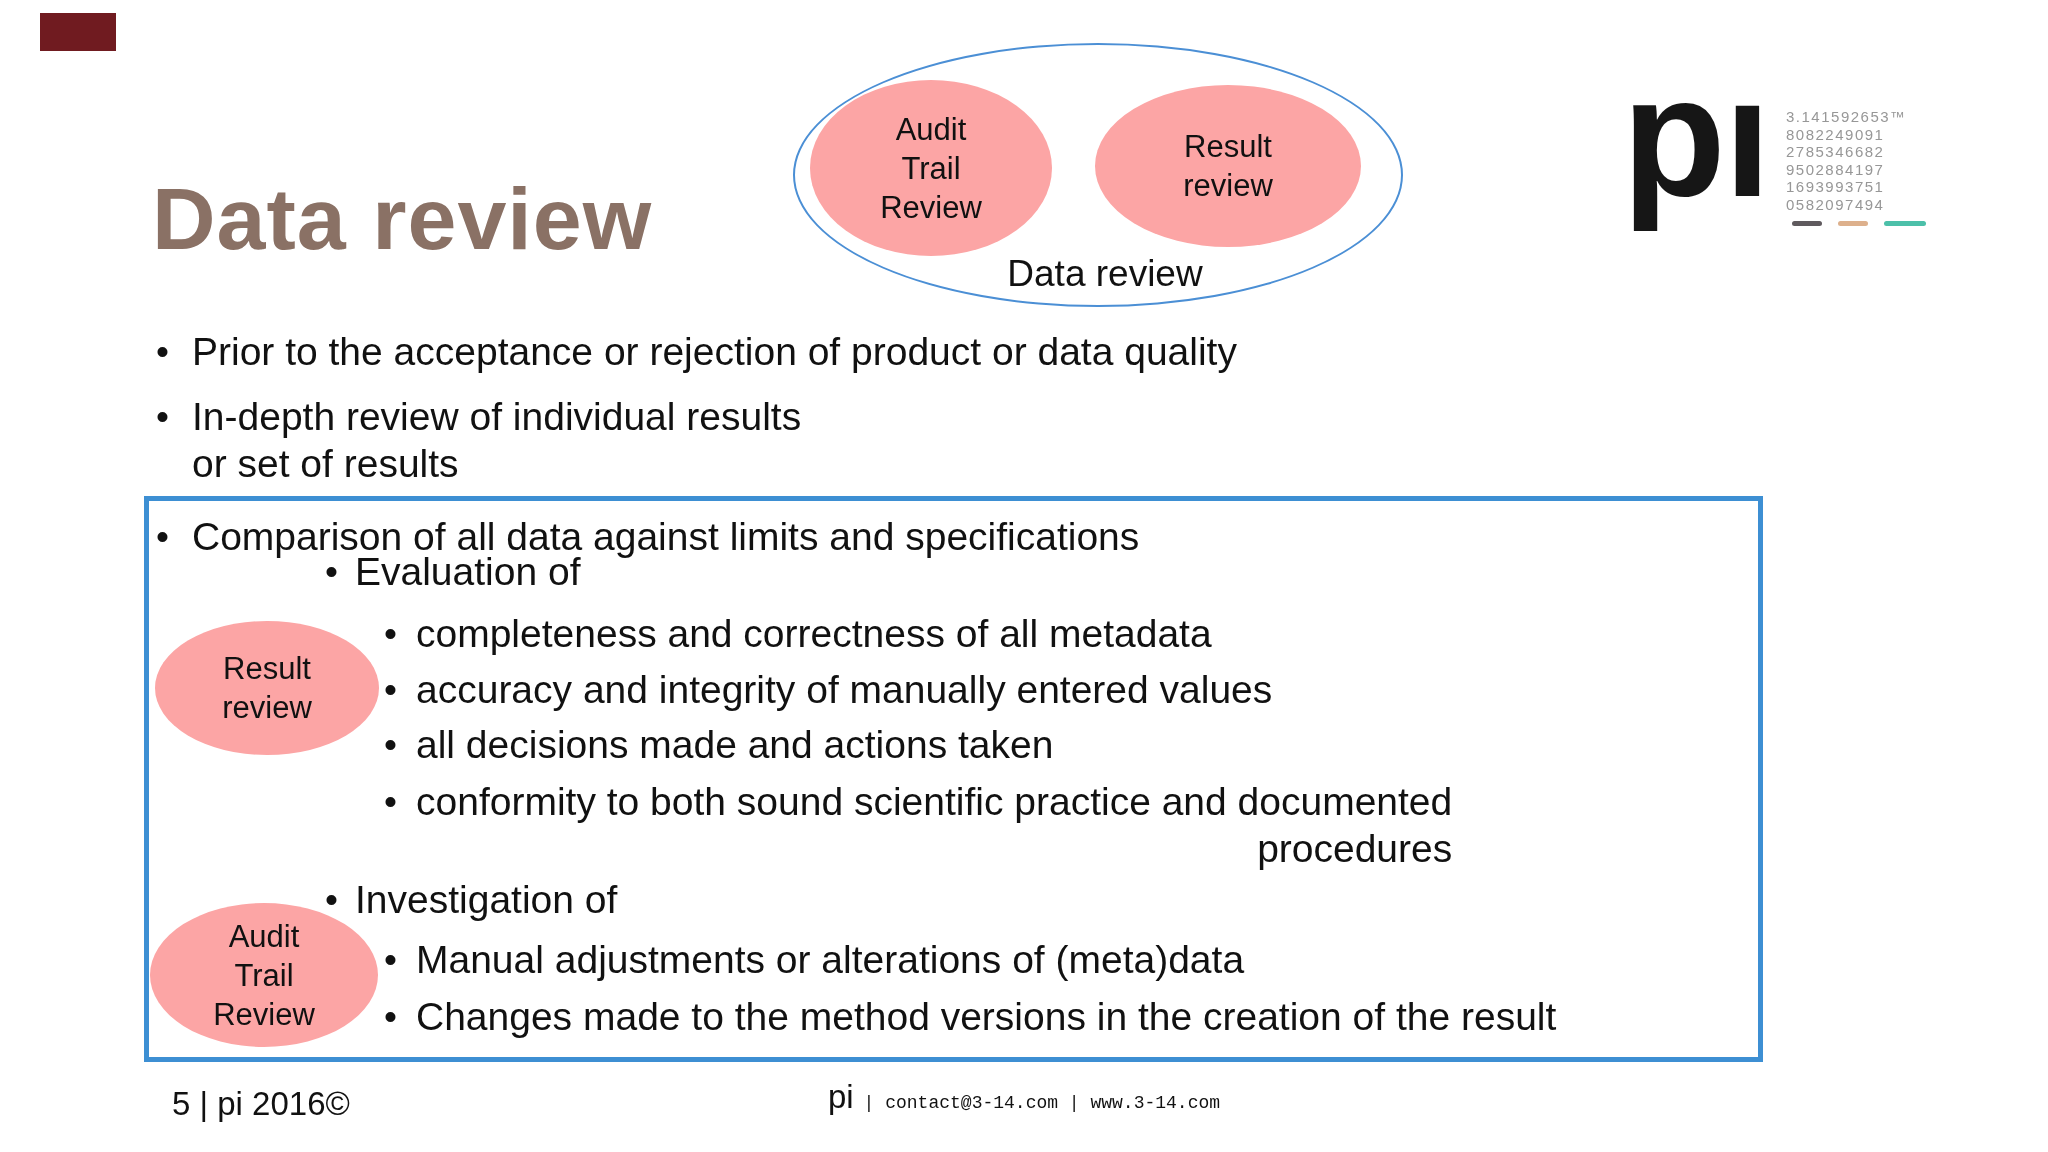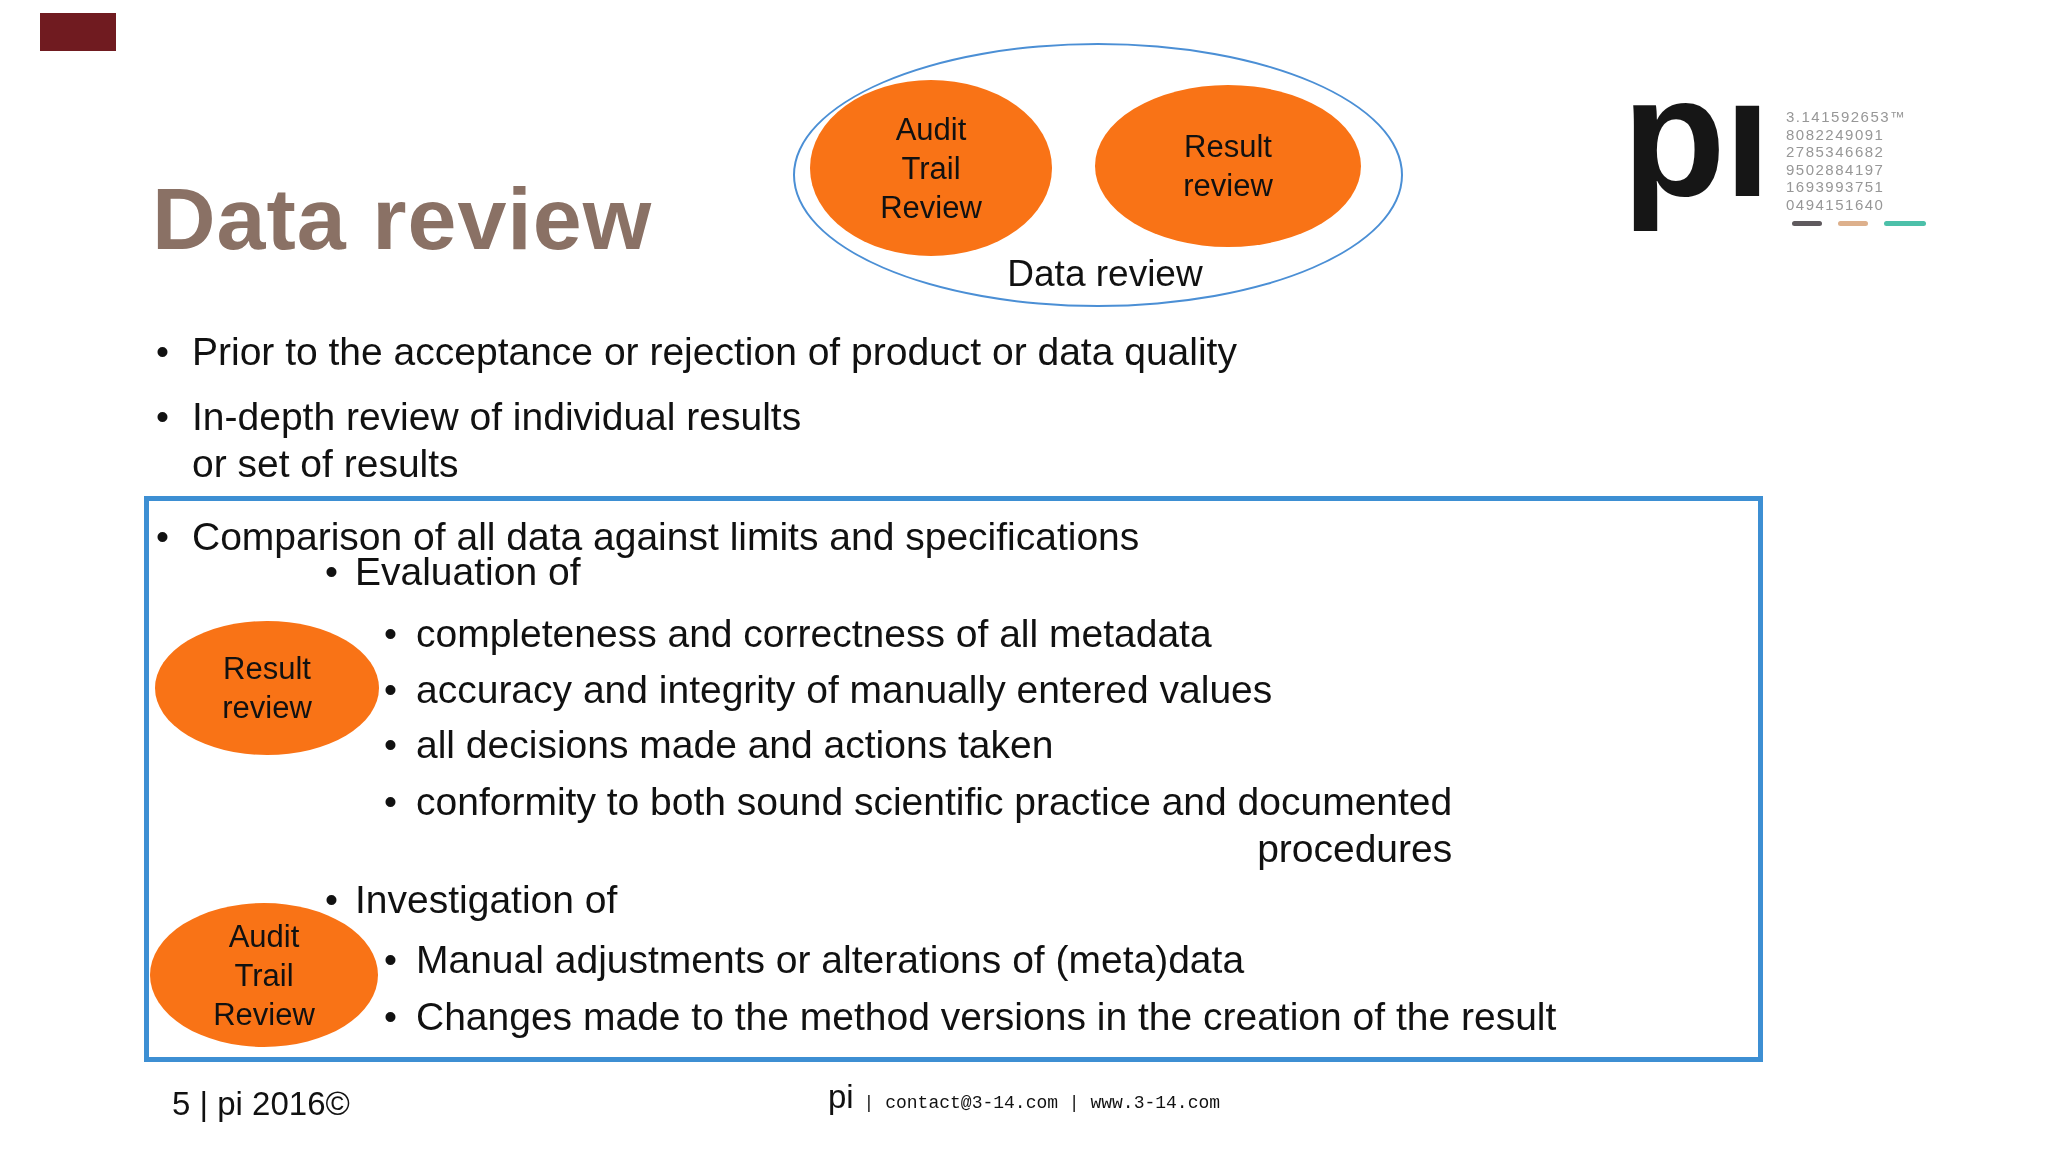--- a/index.html
+++ b/index.html
@@ -11,21 +11,21 @@
   
   .flag { position:absolute; left:40px; top:13px; width:76px; height:38px; background:#701b20; }
 
   
   .title { position:absolute; left:152px; top:112px; font-size:88px; line-height:96px;
            color:#8a7165; letter-spacing:1px; }
 
   
   .venn-outer { position:absolute; left:793px; top:43px; width:606px; height:260px;
                 border:2px solid #4b8fd5; border-radius:50%; background:#fff; }
-  .blob { position:absolute; border-radius:50%; background:#f97316; display:flex;
+  .blob { position:absolute; border-radius:50%; background:#fca5a5; display:flex;
           align-items:center; justify-content:center; text-align:center;
           font-size:31px; line-height:39px; white-space:pre-line; color:#111; }
   .venn-a { left:810px; top:80px; width:242px; height:176px; }
   .venn-b { left:1095px; top:85px; width:266px; height:162px; }
   .venn-caption { position:absolute; left:955px; top:252px; width:300px; text-align:center;
                   font-size:37px; line-height:44px; color:#111; }
 
   
   .pi-mark { position:absolute; left:1622px; top:52px; font-size:170px; line-height:1;
              font-weight:bold; letter-spacing:-2px; color:#161616; }
@@ -79,21 +79,21 @@
   </div>
   <div class="venn-caption">Data review</div>
 
   <div class="pi-mark">pı</div>
   <div class="pi-digits">
     <div>3.141592653™</div>
     <div>8082249091</div>
     <div>2785346682</div>
     <div>9502884197</div>
     <div>1693993751</div>
-    <div>0494151640</div>
+    <div>0582097494</div>
   </div>
   <div class="pi-dashes">
     <span class="dash-gray"></span><span class="dash-tan"></span><span class="dash-teal"></span>
   </div>
 
   <div class="li lv1" style="top:308px">Prior to the acceptance or rejection of product or data quality</div>
   <div class="li lv1" style="top:373px">In-depth review of individual results
 or set of results</div>
 
   <div class="callout-box"></div>

